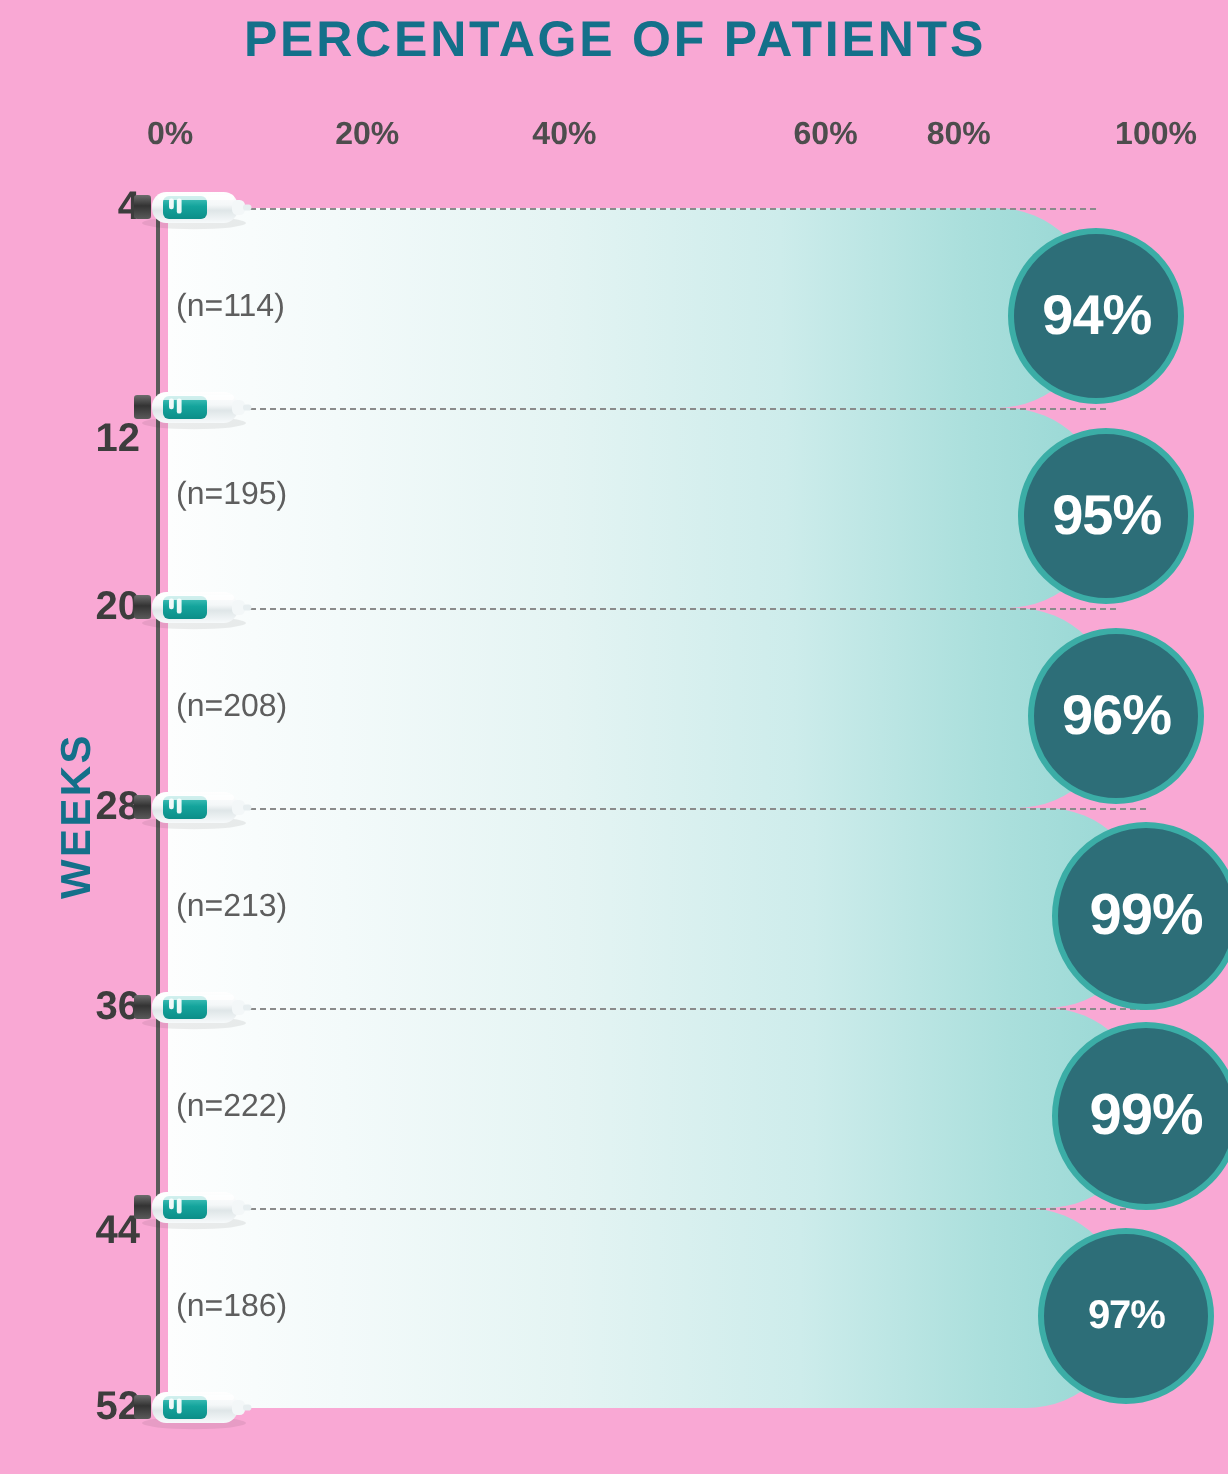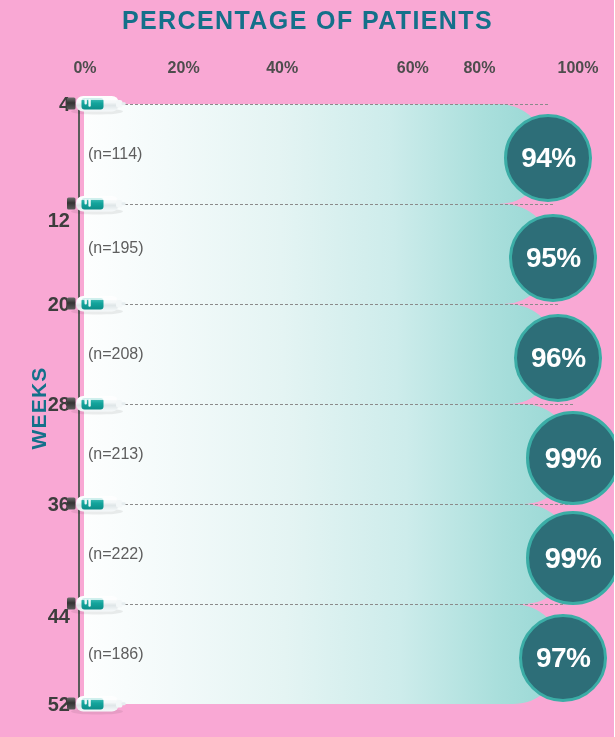--- a/index.html
+++ b/index.html
@@ -191,21 +191,21 @@
       <div class="pct-bubble" style="width: 88px; height: 88px; left: 504.42px; top: 114px; font-size: 28px;">94%</div>
       <div class="n-label" style="top: 248px;">(n=195)</div>
       <div class="pct-bubble" style="width: 88px; height: 88px; left: 509.35px; top: 214px; font-size: 28px;">95%</div>
       <div class="n-label" style="top: 354px;">(n=208)</div>
       <div class="pct-bubble" style="width: 88px; height: 88px; left: 514.28px; top: 314px; font-size: 28px;">96%</div>
       <div class="n-label" style="top: 454px;">(n=213)</div>
       <div class="pct-bubble" style="width: 94px; height: 94px; left: 526.07px; top: 411px; font-size: 29px;">99%</div>
       <div class="n-label" style="top: 554px;">(n=222)</div>
       <div class="pct-bubble" style="width: 94px; height: 94px; left: 526.07px; top: 511px; font-size: 29px;">99%</div>
       <div class="n-label" style="top: 654px;">(n=186)</div>
-      <div class="pct-bubble" style="width: 88px; height: 88px; left: 519.21px; top: 614px; font-size: 28px;">97%</div>
+      <div class="pct-bubble" style="width: 88px; height: 88px; left: 519.21px; top: 614px; font-size: 20px;">97%</div>
       <div class="week-label" style="top: 104px;">4</div>
       <div class="syringe" style="top: 104px;">
   <svg width="62" height="24" viewBox="0 0 62 24" xmlns="http://www.w3.org/2000/svg">
     <defs>
       <linearGradient id="barrelG" x1="0" y1="0" x2="0" y2="1">
         <stop offset="0%" stop-color="#ffffff"></stop>
         <stop offset="42%" stop-color="#f4f7f8"></stop>
         <stop offset="60%" stop-color="#dfe6e8"></stop>
         <stop offset="100%" stop-color="#f7fafb"></stop>
       </linearGradient>

